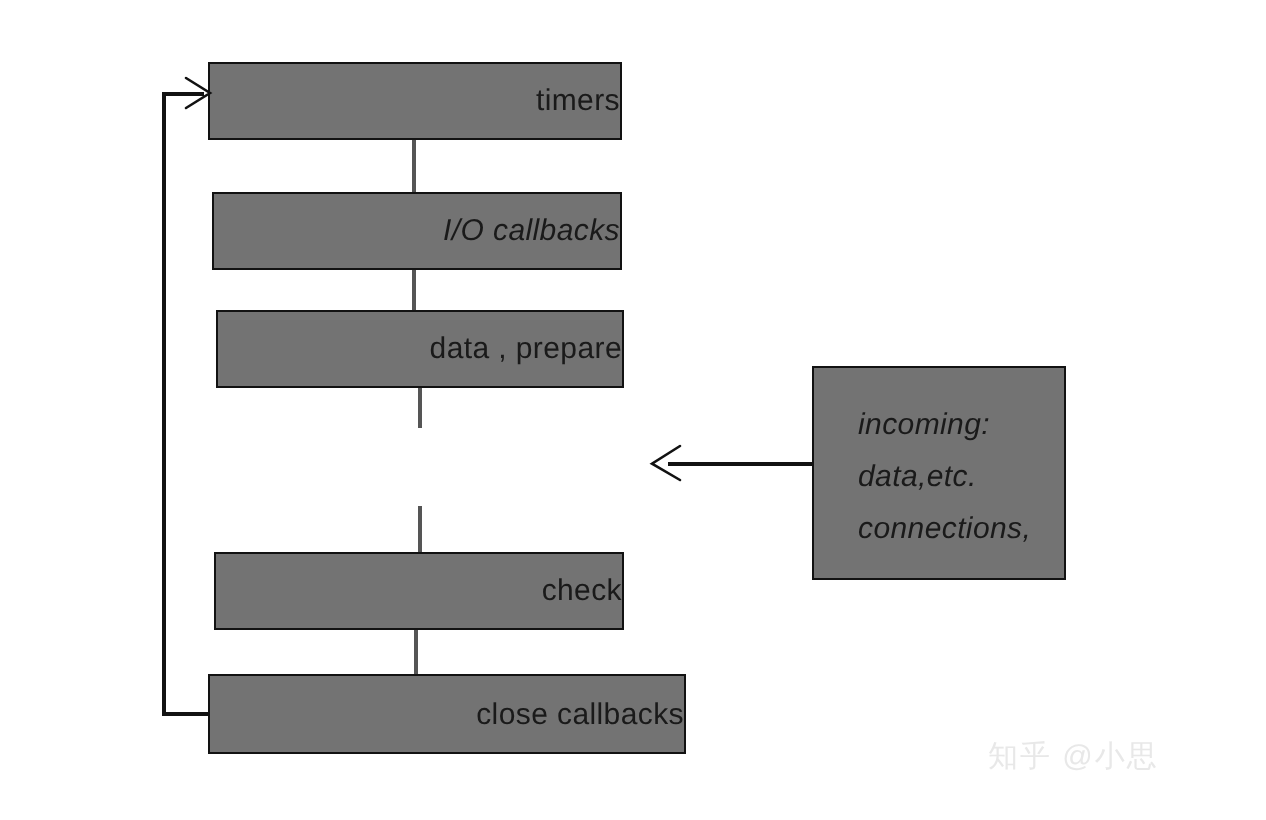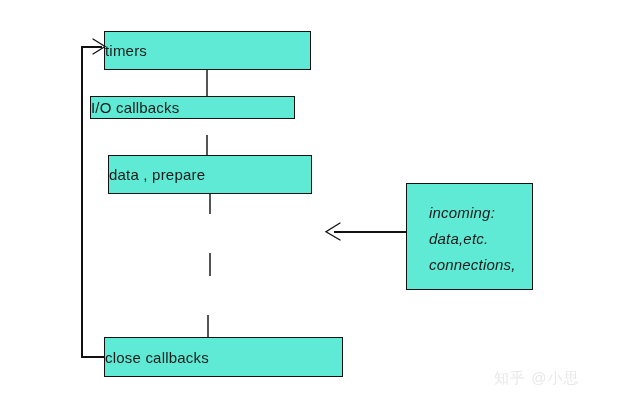--- a/index.html
+++ b/index.html
@@ -15,32 +15,32 @@
     position: relative;
     width: 633px;
     height: 410px;
     background: #ffffff;
     overflow: hidden;
   }
   .node {
     position: absolute;
     box-sizing: border-box;
     border: 1.5px solid #121212;
-    background: #5eead4;
+    background: #737373;
     display: flex;
     align-items: center;
-    justify-content: flex-start;
+    justify-content: flex-end;
     color: #1a1a1a;
     font-size: 15px;
     letter-spacing: 0.2px;
     white-space: nowrap;
   }
   
   #node-timers        { left: 104px; top:  31px; width: 207px; height: 39px; }
-  #node-io-callbacks  { left: 90px; top:  96px; width: 205px; height: 23px; }
+  #node-io-callbacks  { left: 106px; top:  96px; width: 205px; height: 39px; font-style: italic; }
   #node-idle-prepare  { left: 108px; top: 155px; width: 204px; height: 39px; }
   #node-poll          { left: 110px; top: 214px; width: 204px; height: 39px; }
   #node-check         { left: 107px; top: 276px; width: 205px; height: 39px; }
   #node-close-cbs     { left: 104px; top: 337px; width: 239px; height: 40px; }
 
   
   #node-incoming {
     left: 406px;
     top: 183px;
     width: 127px;
@@ -110,20 +110,23 @@
 
   <div class="node" id="node-io-callbacks">
     <span>I/O callbacks</span>
   </div>
 
   <div class="node" id="node-idle-prepare">
     <span>data , prepare</span>
   </div>
 
 
+  <div class="node" id="node-check">
+    <span>check</span>
+  </div>
 
   <div class="node" id="node-close-cbs">
     <span>close callbacks</span>
   </div>
 
   <div class="node" id="node-incoming">
     <span class="line">incoming:</span>
     <span class="line">data,etc.</span>
     <span class="line">connections,</span>
   </div>

